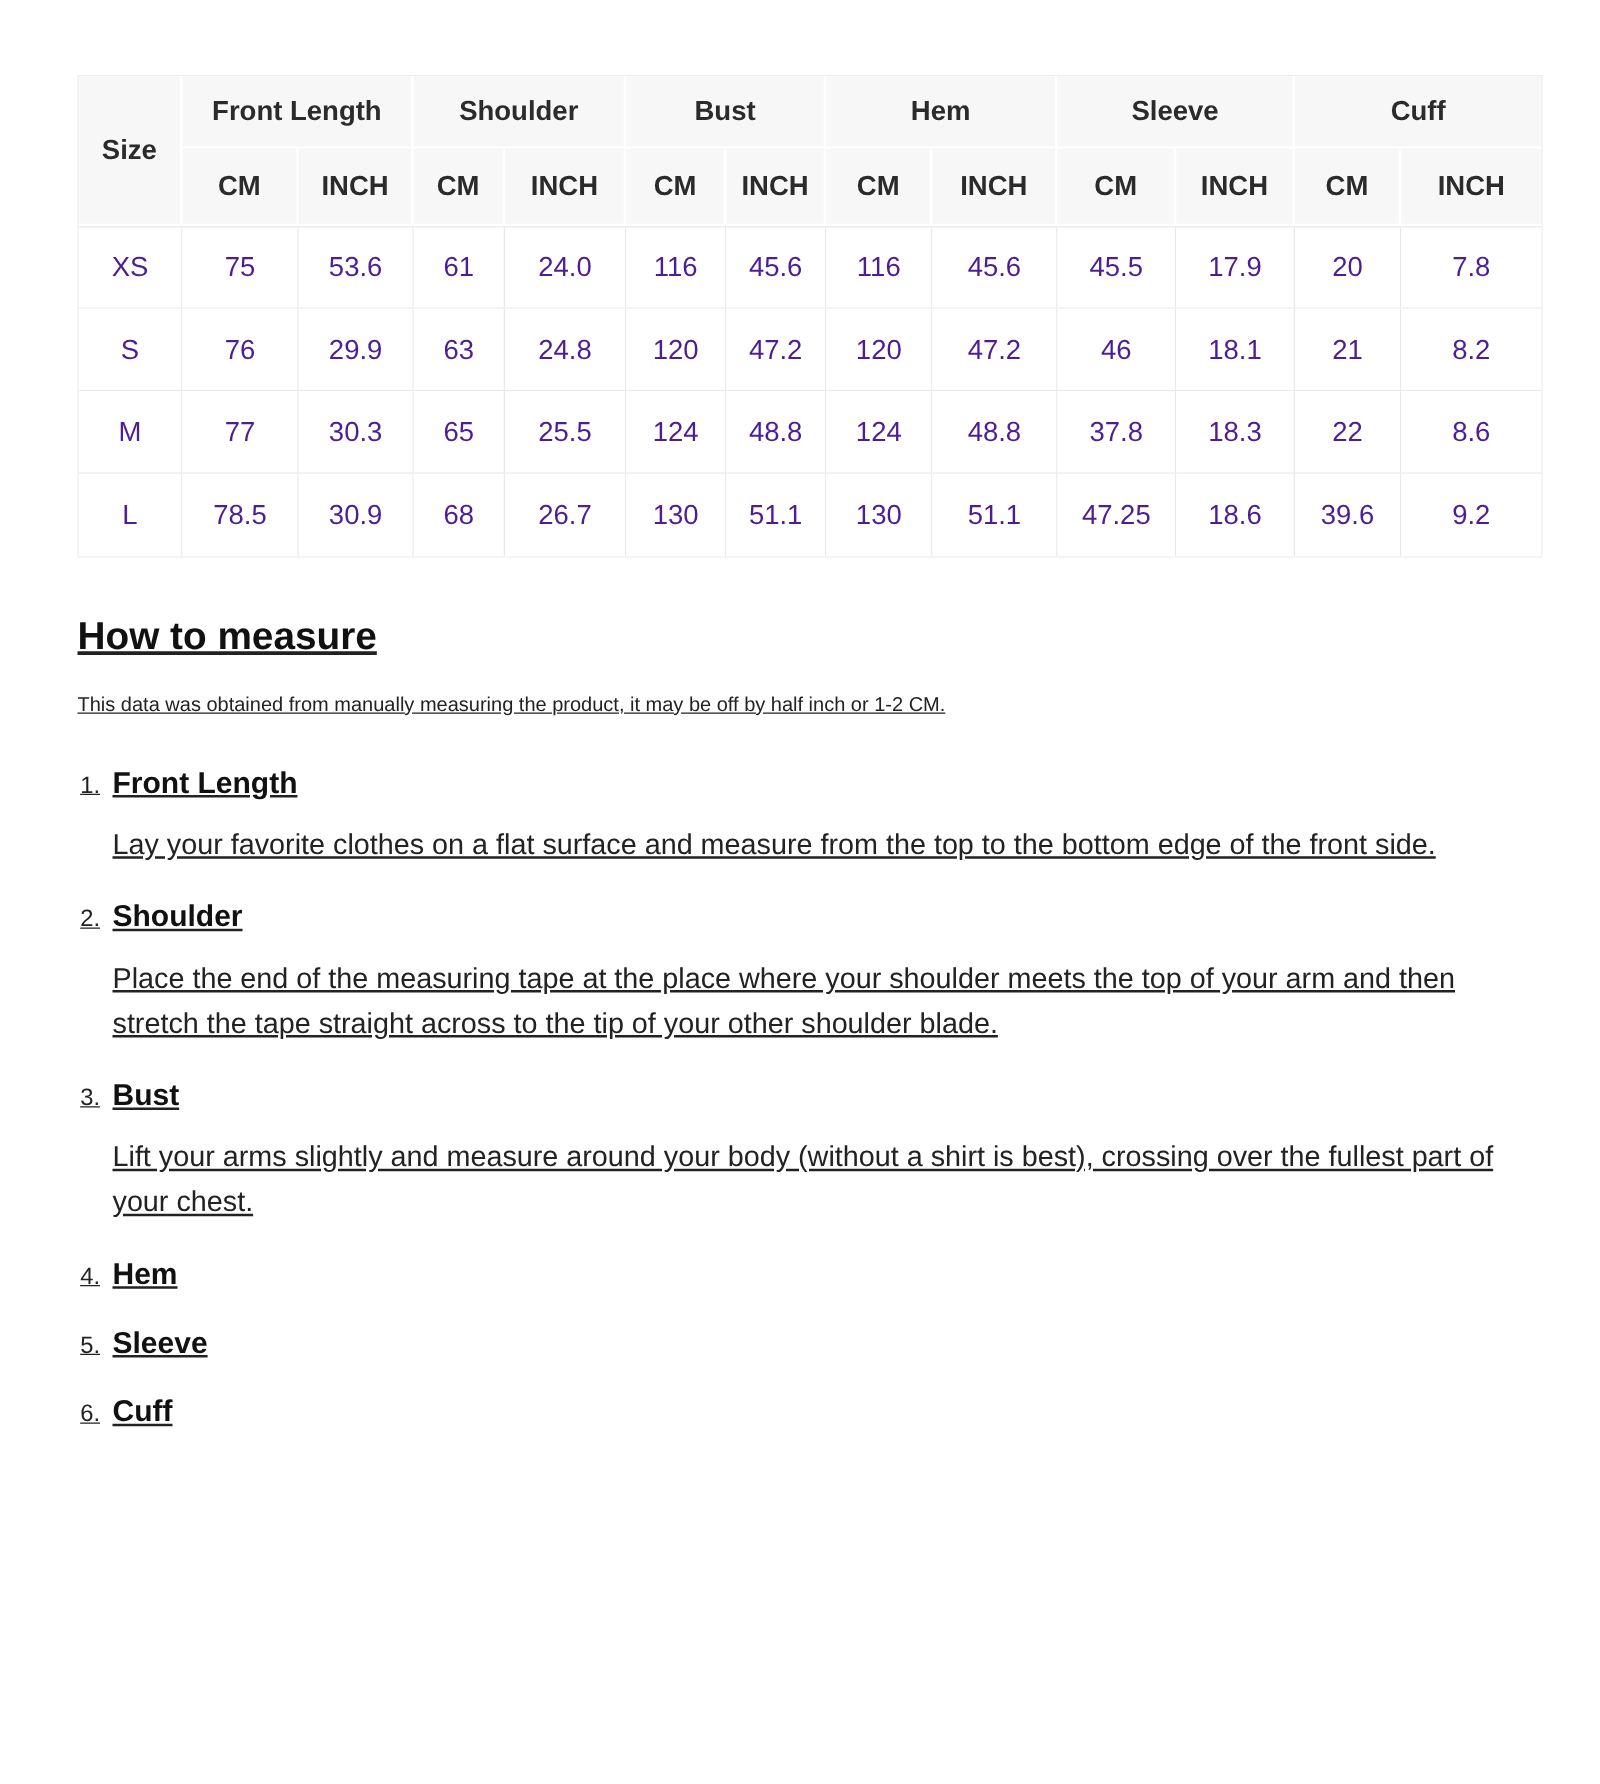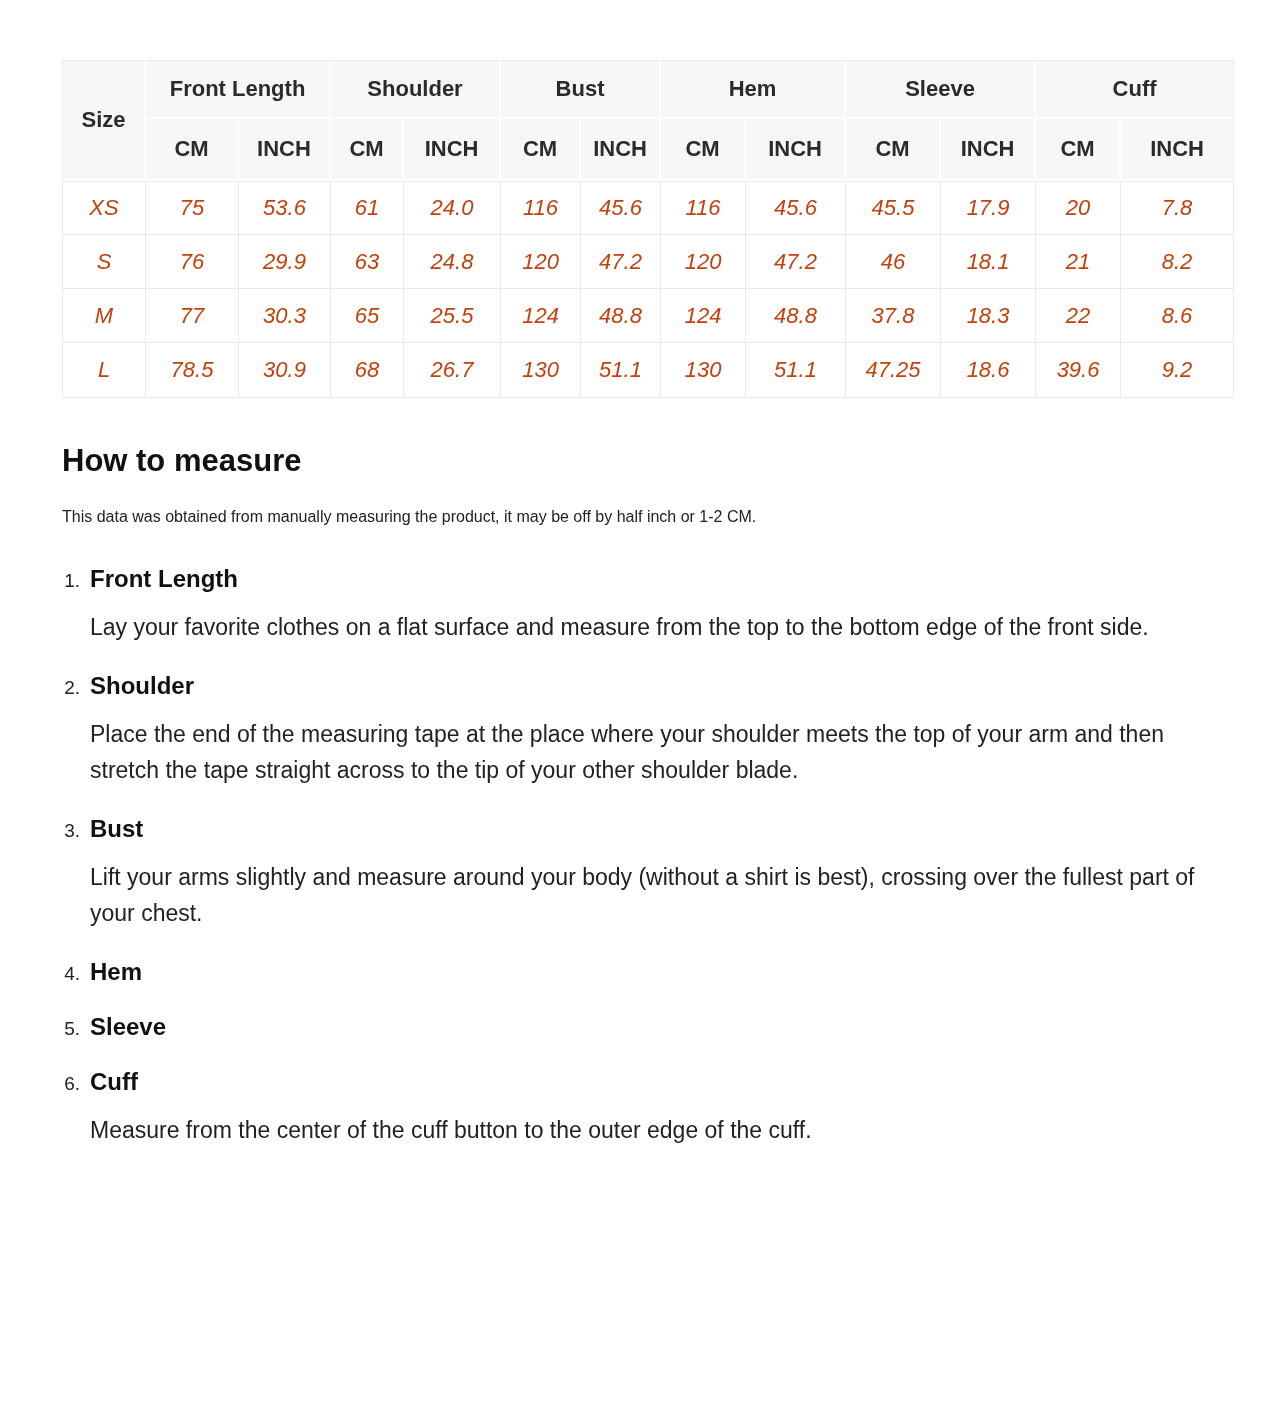--- a/index.html
+++ b/index.html
@@ -34,37 +34,37 @@
     vertical-align: middle;
     padding: 0;
     border-right: 2px solid #ffffff;
     border-bottom: 2px solid #ffffff;
   }
   table.size-table thead tr th:last-child { border-right: 0; }
   table.size-table thead tr.group-row th { height: 58px; }
   table.size-table thead tr.unit-row  th { height: 62px; }
   table.size-table td {
     background: #ffffff;
-    color: #c2410c;
+    color: #4c1d95;
     text-align: center;
     vertical-align: middle;
-    height: 54px;
+    height: 66px;
     padding: 0;
     border-right: 1px solid #e9e9eb;
     border-bottom: 1px solid #e9e9eb;
-    font-style: italic;
   }
   table.size-table tbody tr td:last-child  { border-right: 0; text-align: center; }
   table.size-table tbody tr:last-child td  { border-bottom: 0; }
   table.size-table tbody tr:first-child td { border-top: 1px solid #e9e9eb; }
 
   
   .content {
     margin: 45px 62px 12px 62px;
     width: 1146px;
+    text-decoration: underline;
   }
   .section-title {
     font-size: 31px;
     line-height: 1.15;
     font-weight: 700;
     color: #111111;
     margin: 0 0 20px 0;
   }
   .intro {
     font-size: 16px;
@@ -242,15 +242,14 @@
       <span class="step-num">5.</span>
       <span class="step-term">Sleeve</span>
     </div>
   </div>
 
   <div class="step">
     <div class="step-head">
       <span class="step-num">6.</span>
       <span class="step-term">Cuff</span>
     </div>
-    <p class="step-desc">Measure from the center of the cuff button to the outer edge of the cuff.</p>
   </div>
 </div>
 
 </body></html>

